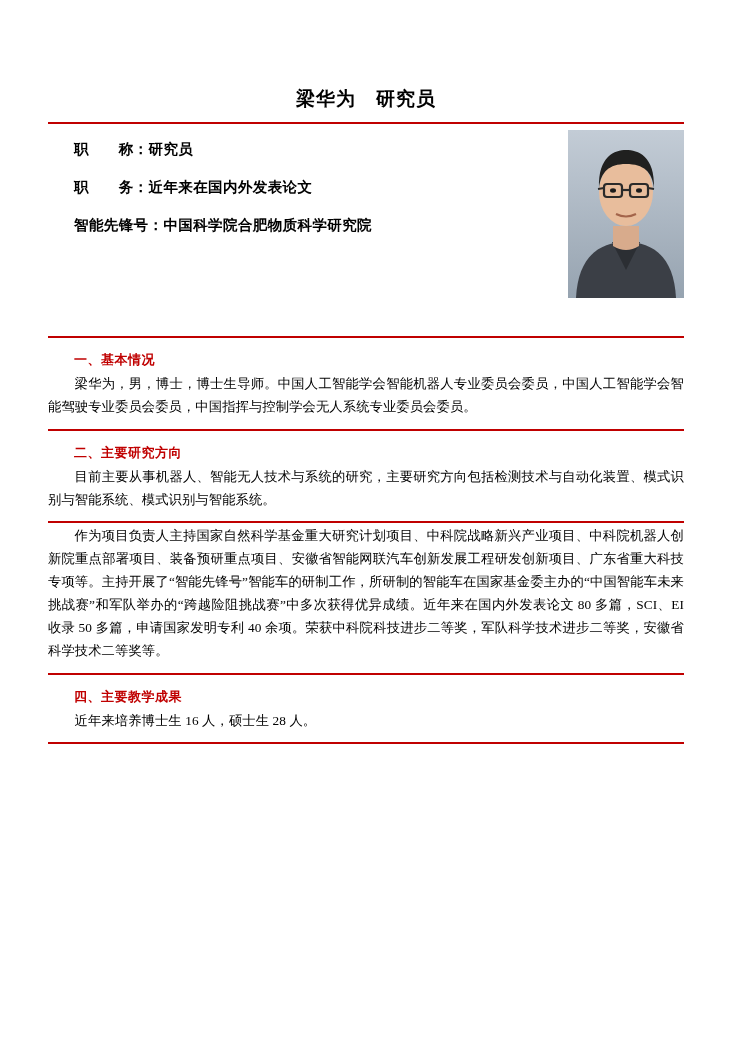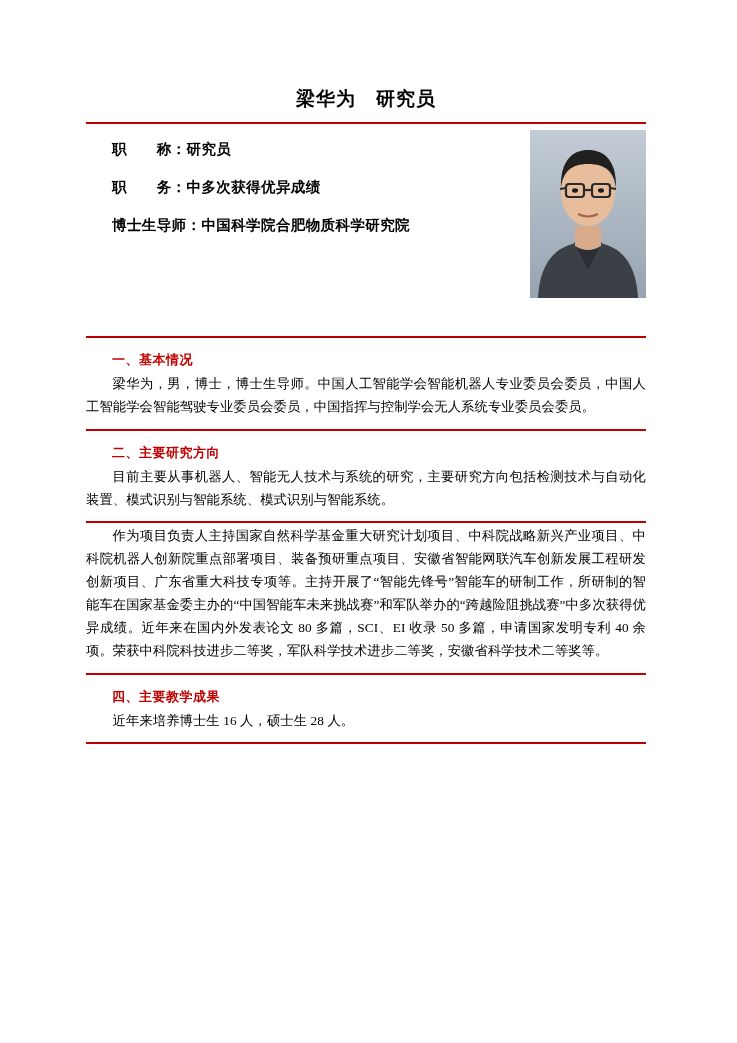--- a/index.html
+++ b/index.html
@@ -12,21 +12,21 @@
     height: 1043px;
     font-family: "Liberation Serif", "DejaVu Serif", serif;
     color: #000000;
     position: relative;
     overflow: hidden;
   }
   .page {
     width: 732px;
     height: 1043px;
     box-sizing: border-box;
-    padding: 0 86px;
+    padding: 0 48px;
     position: relative;
   }
   
   .doc-title {
     text-align: center;
     font-size: 19px;
     font-weight: bold;
     letter-spacing: 1px;
     padding-top: 86px;
     padding-bottom: 10px;
@@ -140,25 +140,25 @@
 
         <path d="M48 84 q10 5 20 0" stroke="#a3644a" stroke-width="2" fill="none"></path>
       </svg>
     </div>
 
     <p class="info-row">
       <span class="info-label">职　　称：</span><span class="info-value">研究员</span>
     </p>
 
     <p class="info-row">
-      <span class="info-label">职　　务：</span><span class="info-value">中多次获得优异成绩</span>
+      <span class="info-label">职　　务：</span><span class="info-value">近年来在国内外发表论文</span>
     </p>
 
     <p class="info-row">
-      <span class="info-label">博士生导师：</span><span class="info-value">中国科学院合肥物质科学研究院</span>
+      <span class="info-label">智能先锋号：</span><span class="info-value">中国科学院合肥物质科学研究院</span>
     </p>
 
 
   </div>
 
   <hr class="rule-thick">
   <div class="section">
     <div class="section-head">一、基本情况</div>
     <p class="section-body">梁华为，男，博士，博士生导师。中国人工智能学会智能机器人专业委员会委员，中国人工智能学会智能驾驶专业委员会委员，中国指挥与控制学会无人系统专业委员会委员。</p>
   </div>

